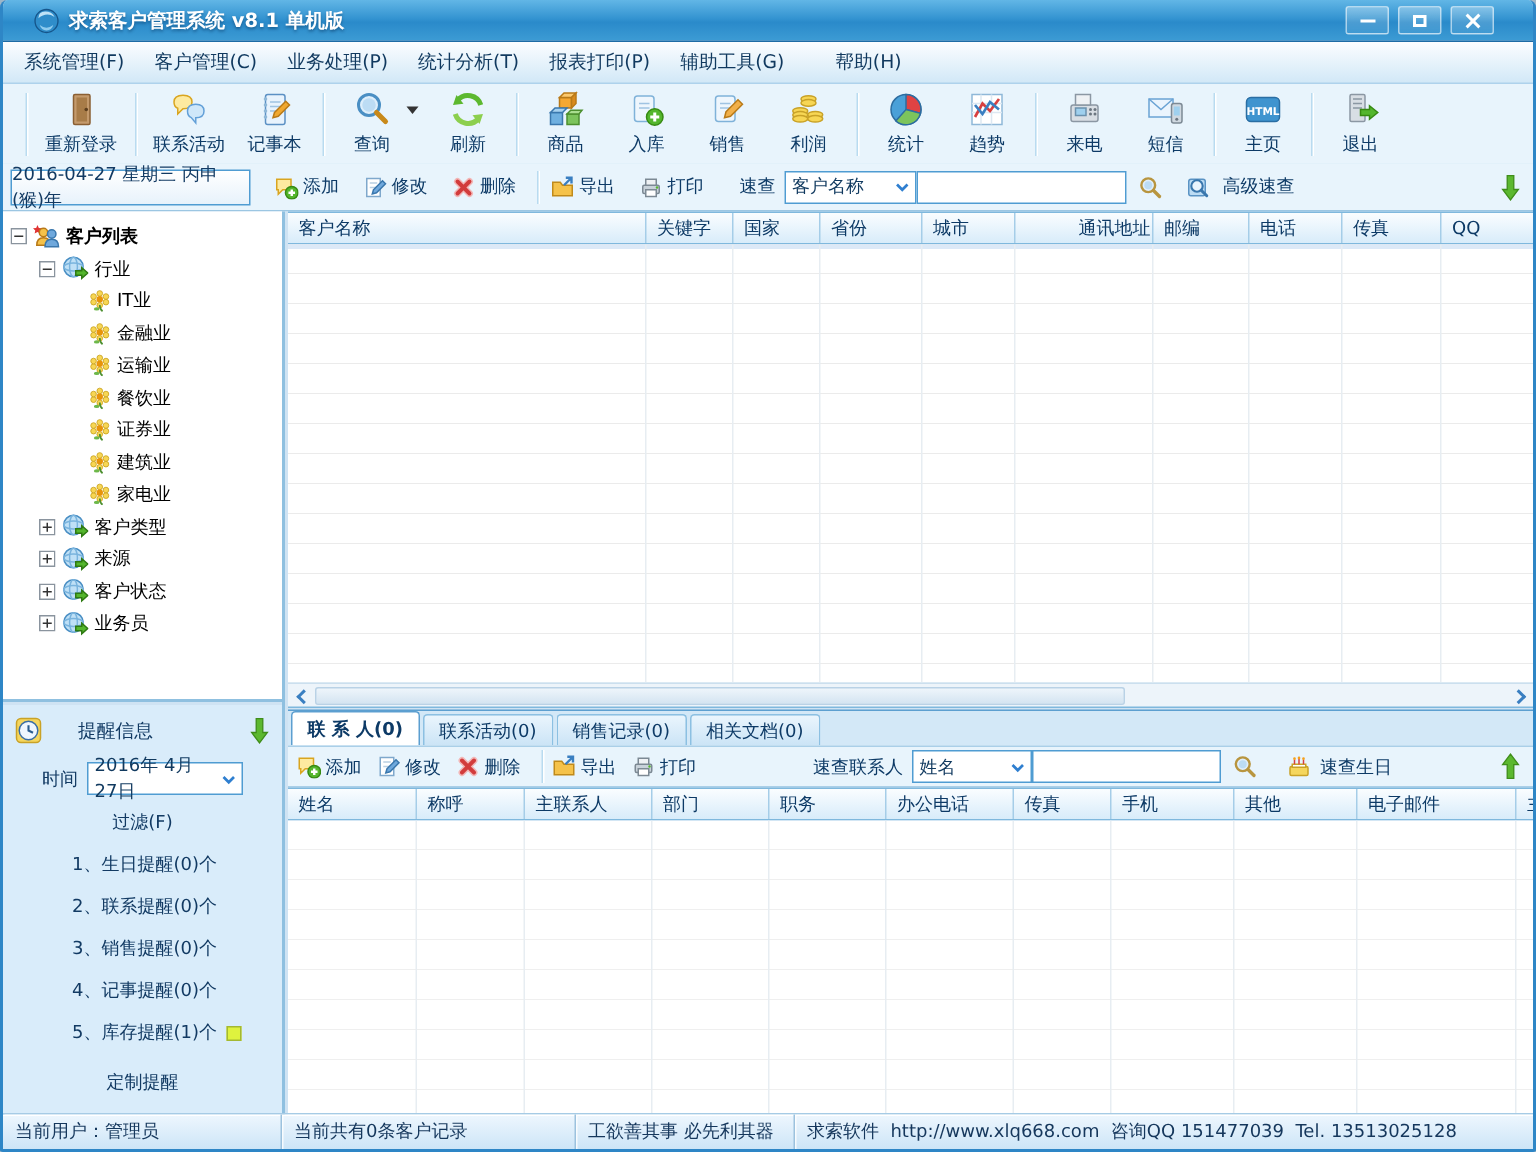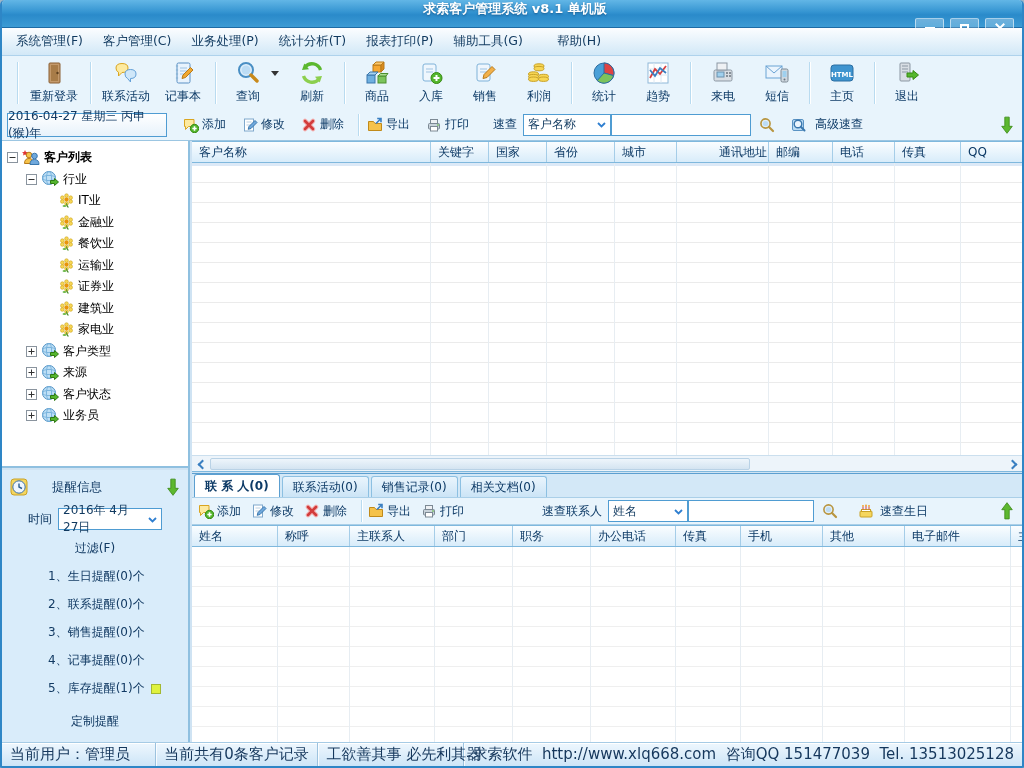--- a/index.html
+++ b/index.html
@@ -2,21 +2,21 @@
 <html><head>
 <meta charset="utf-8">
 <style>
   html,body{margin:0;padding:0;background:#9db6c8;}
   *{box-sizing:border-box;font-family:"DejaVu Sans","Liberation Sans",sans-serif;}
   .window{position:relative;width:1024px;height:768px;background:#d3e8f7;overflow:hidden;
           border:2px solid #2e86c6;border-top:none;border-radius:5px 5px 2px 2px;}
   
   .titlebar{position:absolute;left:-2px;top:0;width:1024px;height:28px;
     background:linear-gradient(#62b6e6,#3494d1 45%,#2a8aca 55%,#3c9bd4);
-    display:flex;align-items:center;padding:0 4px;border-bottom:1px solid #1d6ba5;flex-direction:column;}
+    display:flex;align-items:center;padding:0 22px;border-bottom:1px solid #1d6ba5;}
   .title-text{color:#fff;font-size:13px;font-weight:bold;text-shadow:0 1px 2px rgba(0,40,80,.45);margin-left:6px;}
   .win-controls{margin-left:auto;display:flex;gap:6px;padding-right:6px;}
   .wbtn{width:29px;height:19px;border:1px solid rgba(255,255,255,.55);border-radius:2px;
         background:linear-gradient(rgba(255,255,255,.30),rgba(255,255,255,.06));
         display:flex;align-items:center;justify-content:center;cursor:default;position:relative;}
   .glyph-min{width:10px;height:2px;background:#fff;}
   .glyph-max{width:9px;height:8px;border:2px solid #fff;}
   .glyph-close{position:relative;width:12px;height:12px;}
   .glyph-close::before,.glyph-close::after{content:"";position:absolute;left:0;top:5px;width:12px;height:2px;background:#fff;}
   .glyph-close::before{transform:rotate(45deg);} .glyph-close::after{transform:rotate(-45deg);}
@@ -107,21 +107,21 @@
   .dtoolbar .qbtn{margin-left:10px;}
   .dquick-label{margin-left:78px;}
   .det-header{position:absolute;left:0;top:51px;width:830px;}
   .d0{width:85px;} .d1{width:72px;} .d2{width:85px;} .d3{width:78px;} .d4{width:78px;}
   .d5{width:85px;} .d6{width:65px;} .d7{width:82px;} .d8{width:82px;} .d9{width:106px;} .d10{flex:1;}
   .det-body{position:absolute;left:0;top:73px;width:830px;height:196px;background:#fff;
     background-image:repeating-linear-gradient(to bottom,transparent 0 19px,#efefef 19px 20px);overflow:hidden;}
   
   .statusbar{position:absolute;left:0;top:742px;width:1020px;height:24px;
     background:linear-gradient(#eef7fe,#cde5f7);border-top:1px solid #a6cbe5;box-shadow:inset 0 1px 0 #fff;
-    display:flex;align-items:center;font-size:15px;color:#15375c;}
+    display:flex;align-items:center;font-size:12px;color:#15375c;}
   .scell{height:100%;display:flex;align-items:center;padding:0 8px;border-right:1px solid #9cc2de;box-shadow:1px 0 0 rgba(255,255,255,.8);white-space:pre;}
   .scell.s0{width:186px;} .scell.s1{width:196px;} .scell.s2{width:146px;} .scell.s3{flex:1;border-right:none;}
   .hidden-defs{position:absolute;width:0;height:0;overflow:hidden;}
 </style>
 </head>
 <body>
 
 <svg class="hidden-defs" aria-hidden="true">
     <defs>
 <symbol id="sy-logo" viewBox="0 0 20 20">
@@ -592,27 +592,27 @@
           <div class="trow ind2">
               <svg class="i15">
                 <use href="#sy-flower"></use>
               </svg>
               <span class="tlabel">金融业</span>
             </div>
           <div class="trow ind2">
               <svg class="i15">
                 <use href="#sy-flower"></use>
               </svg>
-              <span class="tlabel">餐饮业</span>
+              <span class="tlabel">运输业</span>
             </div>
           <div class="trow ind2">
               <svg class="i15">
                 <use href="#sy-flower"></use>
               </svg>
-              <span class="tlabel">运输业</span>
+              <span class="tlabel">餐饮业</span>
             </div>
           <div class="trow ind2">
               <svg class="i15">
                 <use href="#sy-flower"></use>
               </svg>
               <span class="tlabel">证券业</span>
             </div>
           <div class="trow ind2">
               <svg class="i15">
                 <use href="#sy-flower"></use>

